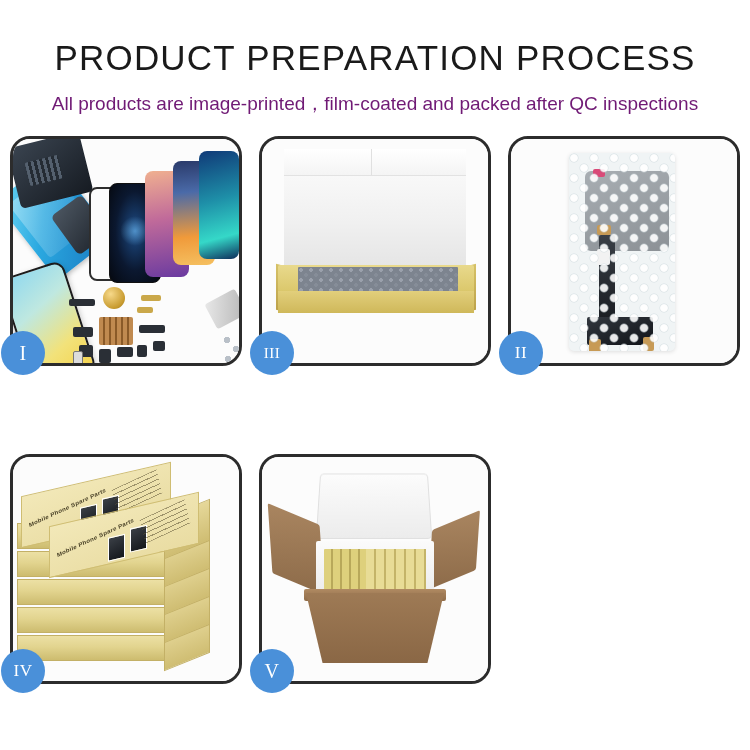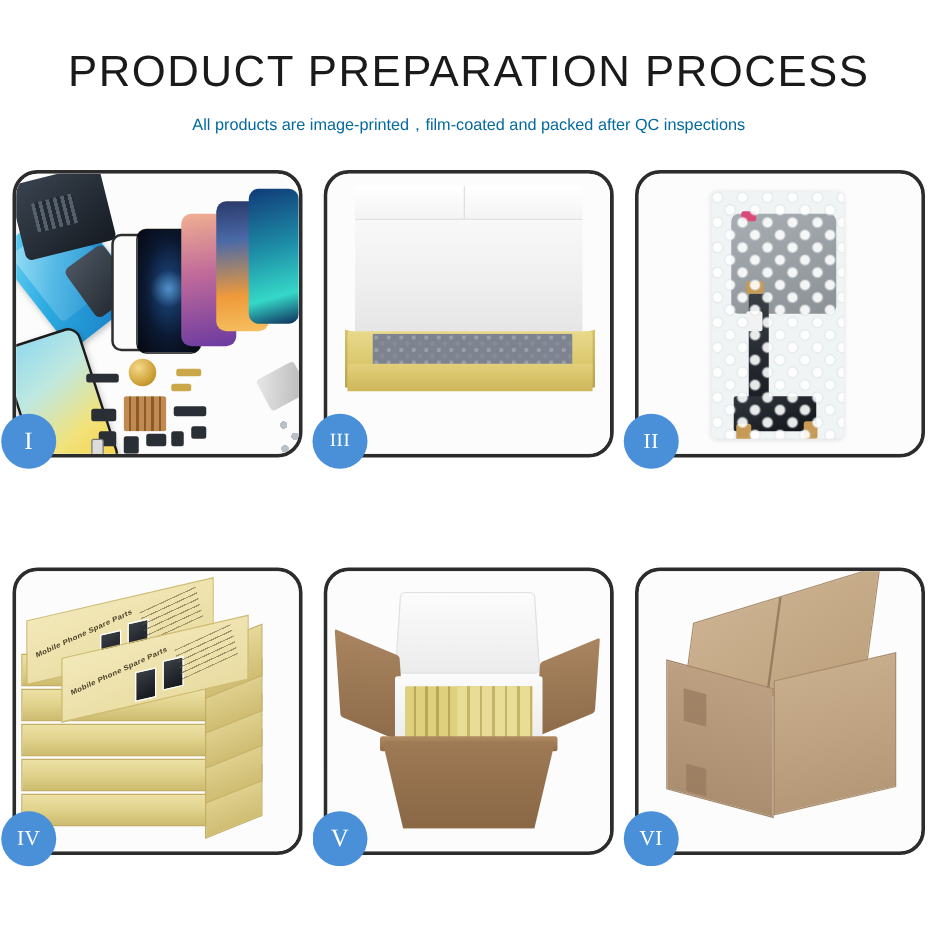--- a/index.html
+++ b/index.html
@@ -15,21 +15,21 @@
   
   .header { position: absolute; left: 0; top: 0; width: 750px; text-align: center; }
   .title {
     font-family: "Liberation Sans", sans-serif;
     font-size: 35px; font-weight: 400; letter-spacing: 1.2px;
     color: #1a1a1a; line-height: 1; padding-top: 40px;
     white-space: nowrap;
   }
   .subtitle {
     font-family: "Liberation Sans", sans-serif;
-    font-size: 13px; font-weight: 400; color: #0369a1;
+    font-size: 19px; font-weight: 400; color: #701a75;
     padding-top: 16px; white-space: nowrap;
   }
 
   
   .grid {
     position: absolute; left: 10px; top: 136px;
     width: 730px; height: 548px;
     display: grid;
     grid-template-columns: 232px 232px 232px;
     grid-template-rows: 230px 230px;
@@ -485,29 +485,15 @@
         <div class="v-flapR"></div>
         <div class="v-foam"></div>
         <div class="v-contents"></div>
         <div class="v-contents2"></div>
         <div class="v-rim"></div>
         <div class="v-body"></div>
       </div>
       <div class="badge">V</div>
     </div>
 
-    <div class="panel">
-      <div class="panel-inner">
-        <div class="carton">
-          <div class="top">
-              <div class="seam"></div>
-            </div>
-          <div class="left"></div>
-          <div class="right"></div>
-          <div class="tape1"></div>
-          <div class="tape2"></div>
-        </div>
-      </div>
-      <div class="badge wide">VI</div>
-    </div>
 
   </div>
 </div>
 
 </body></html>

